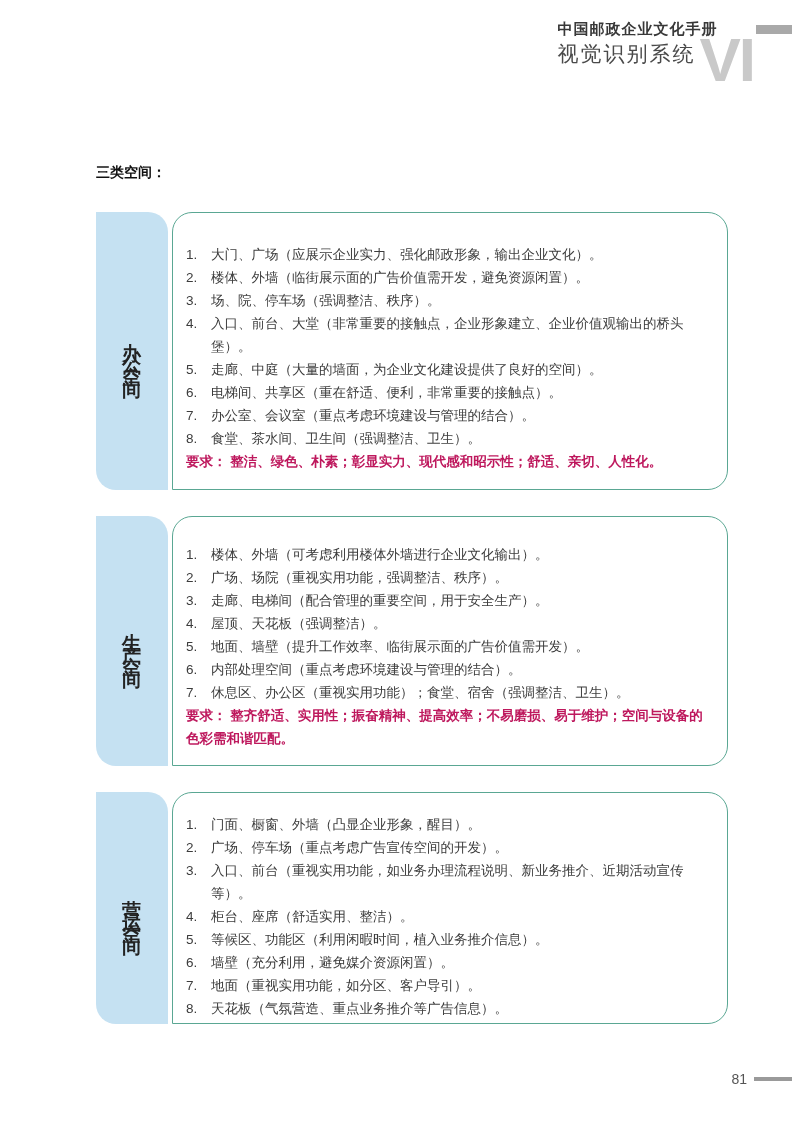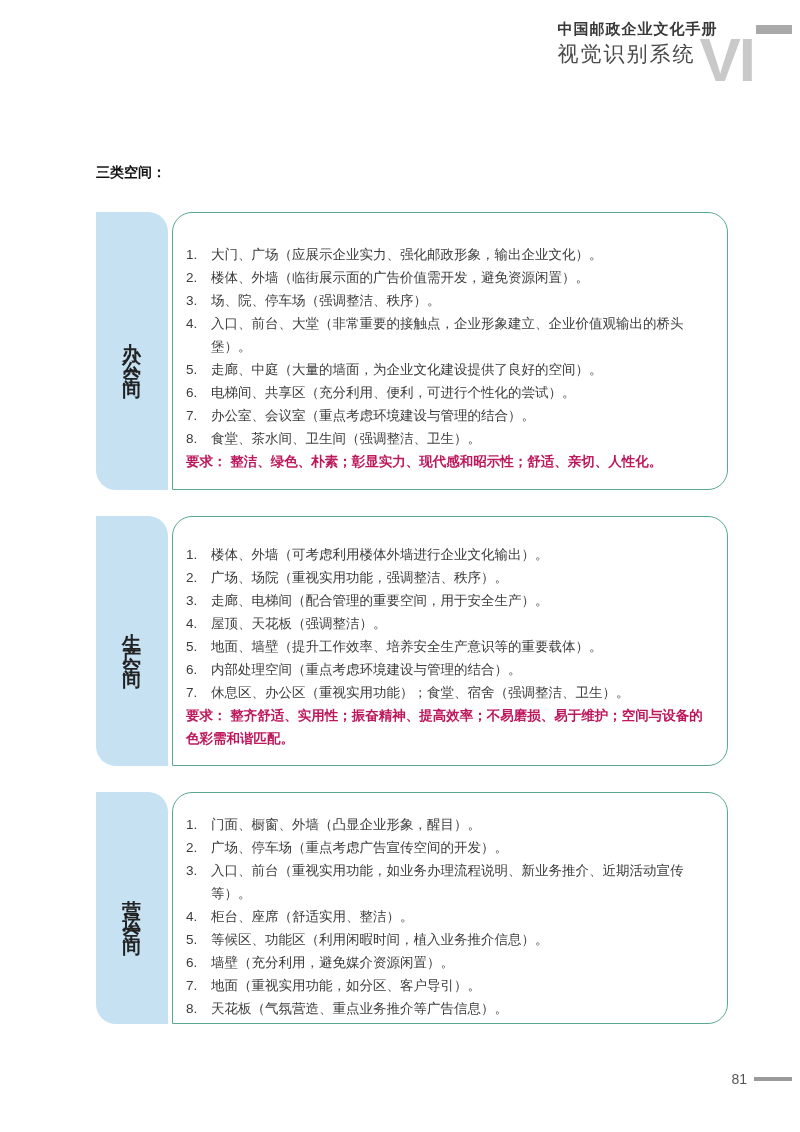--- a/index.html
+++ b/index.html
@@ -103,21 +103,21 @@
         <div class="item-row">
             <span class="item-num">4.</span>
             <span class="item-text">入口、前台、大堂（非常重要的接触点，企业形象建立、企业价值观输出的桥头堡）。</span>
           </div>
         <div class="item-row">
             <span class="item-num">5.</span>
             <span class="item-text">走廊、中庭（大量的墙面，为企业文化建设提供了良好的空间）。</span>
           </div>
         <div class="item-row">
             <span class="item-num">6.</span>
-            <span class="item-text">电梯间、共享区（充分利用、便利，可进行个性化的尝试）。</span>
+            <span class="item-text">电梯间、共享区（重在舒适、便利，非常重要的接触点）。</span>
           </div>
         <div class="item-row">
             <span class="item-num">7.</span>
             <span class="item-text">办公室、会议室（重点考虑环境建设与管理的结合）。</span>
           </div>
         <div class="item-row">
             <span class="item-num">8.</span>
             <span class="item-text">食堂、茶水间、卫生间（强调整洁、卫生）。</span>
           </div>
         <div class="req-line">要求： 整洁、绿色、朴素；彰显实力、现代感和昭示性；舒适、亲切、人性化。</div>
@@ -140,21 +140,21 @@
         <div class="item-row">
             <span class="item-num">3.</span>
             <span class="item-text">走廊、电梯间（配合管理的重要空间，用于安全生产）。</span>
           </div>
         <div class="item-row">
             <span class="item-num">4.</span>
             <span class="item-text">屋顶、天花板（强调整洁）。</span>
           </div>
         <div class="item-row">
             <span class="item-num">5.</span>
-            <span class="item-text">地面、墙壁（提升工作效率、培养安全生产意识等的重要载体）。</span>
+            <span class="item-text">地面、墙壁（提升工作效率、临街展示面的广告价值需开发）。</span>
           </div>
         <div class="item-row">
             <span class="item-num">6.</span>
             <span class="item-text">内部处理空间（重点考虑环境建设与管理的结合）。</span>
           </div>
         <div class="item-row">
             <span class="item-num">7.</span>
             <span class="item-text">休息区、办公区（重视实用功能）；食堂、宿舍（强调整洁、卫生）。</span>
           </div>
         <div class="req-line">要求： 整齐舒适、实用性；振奋精神、提高效率；不易磨损、易于维护；空间与设备的色彩需和谐匹配。</div>

